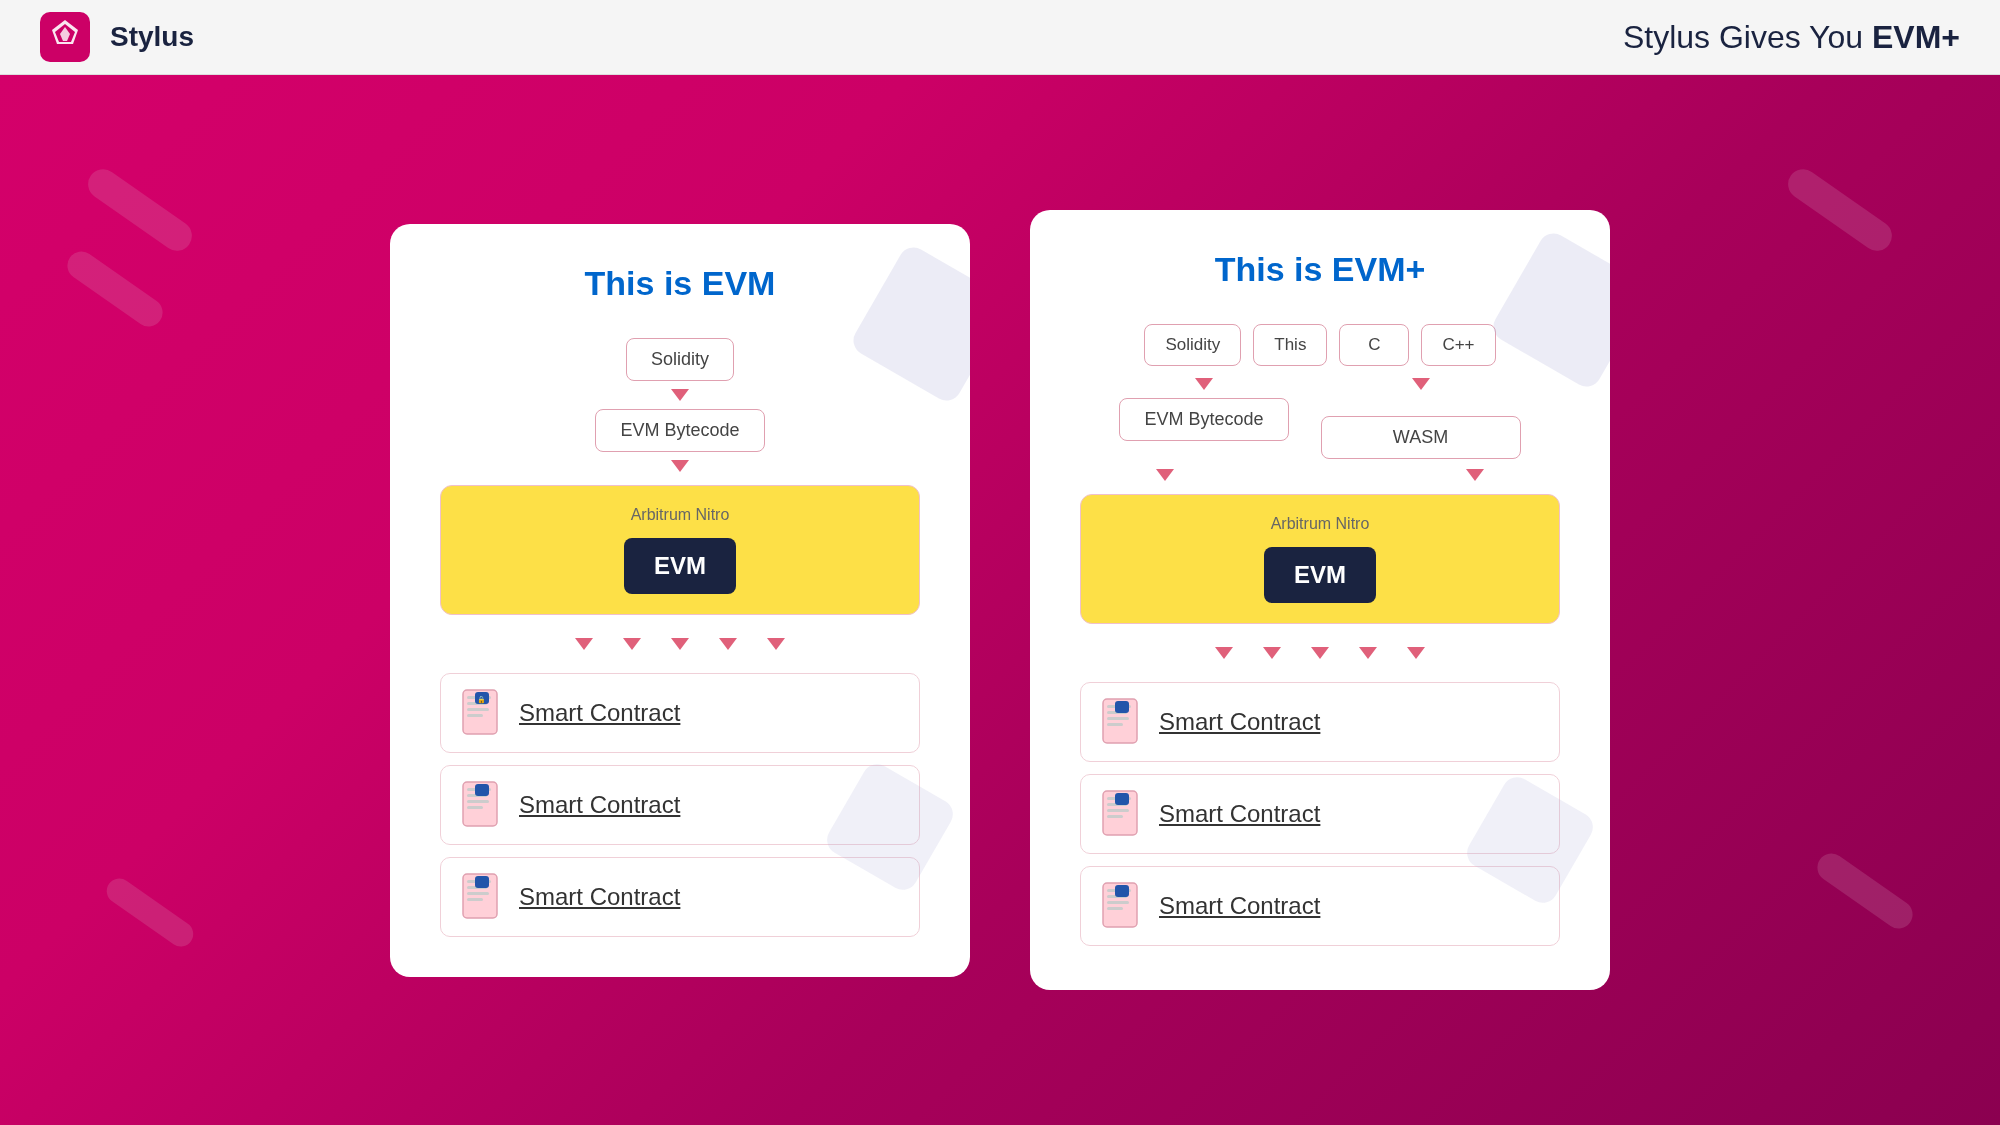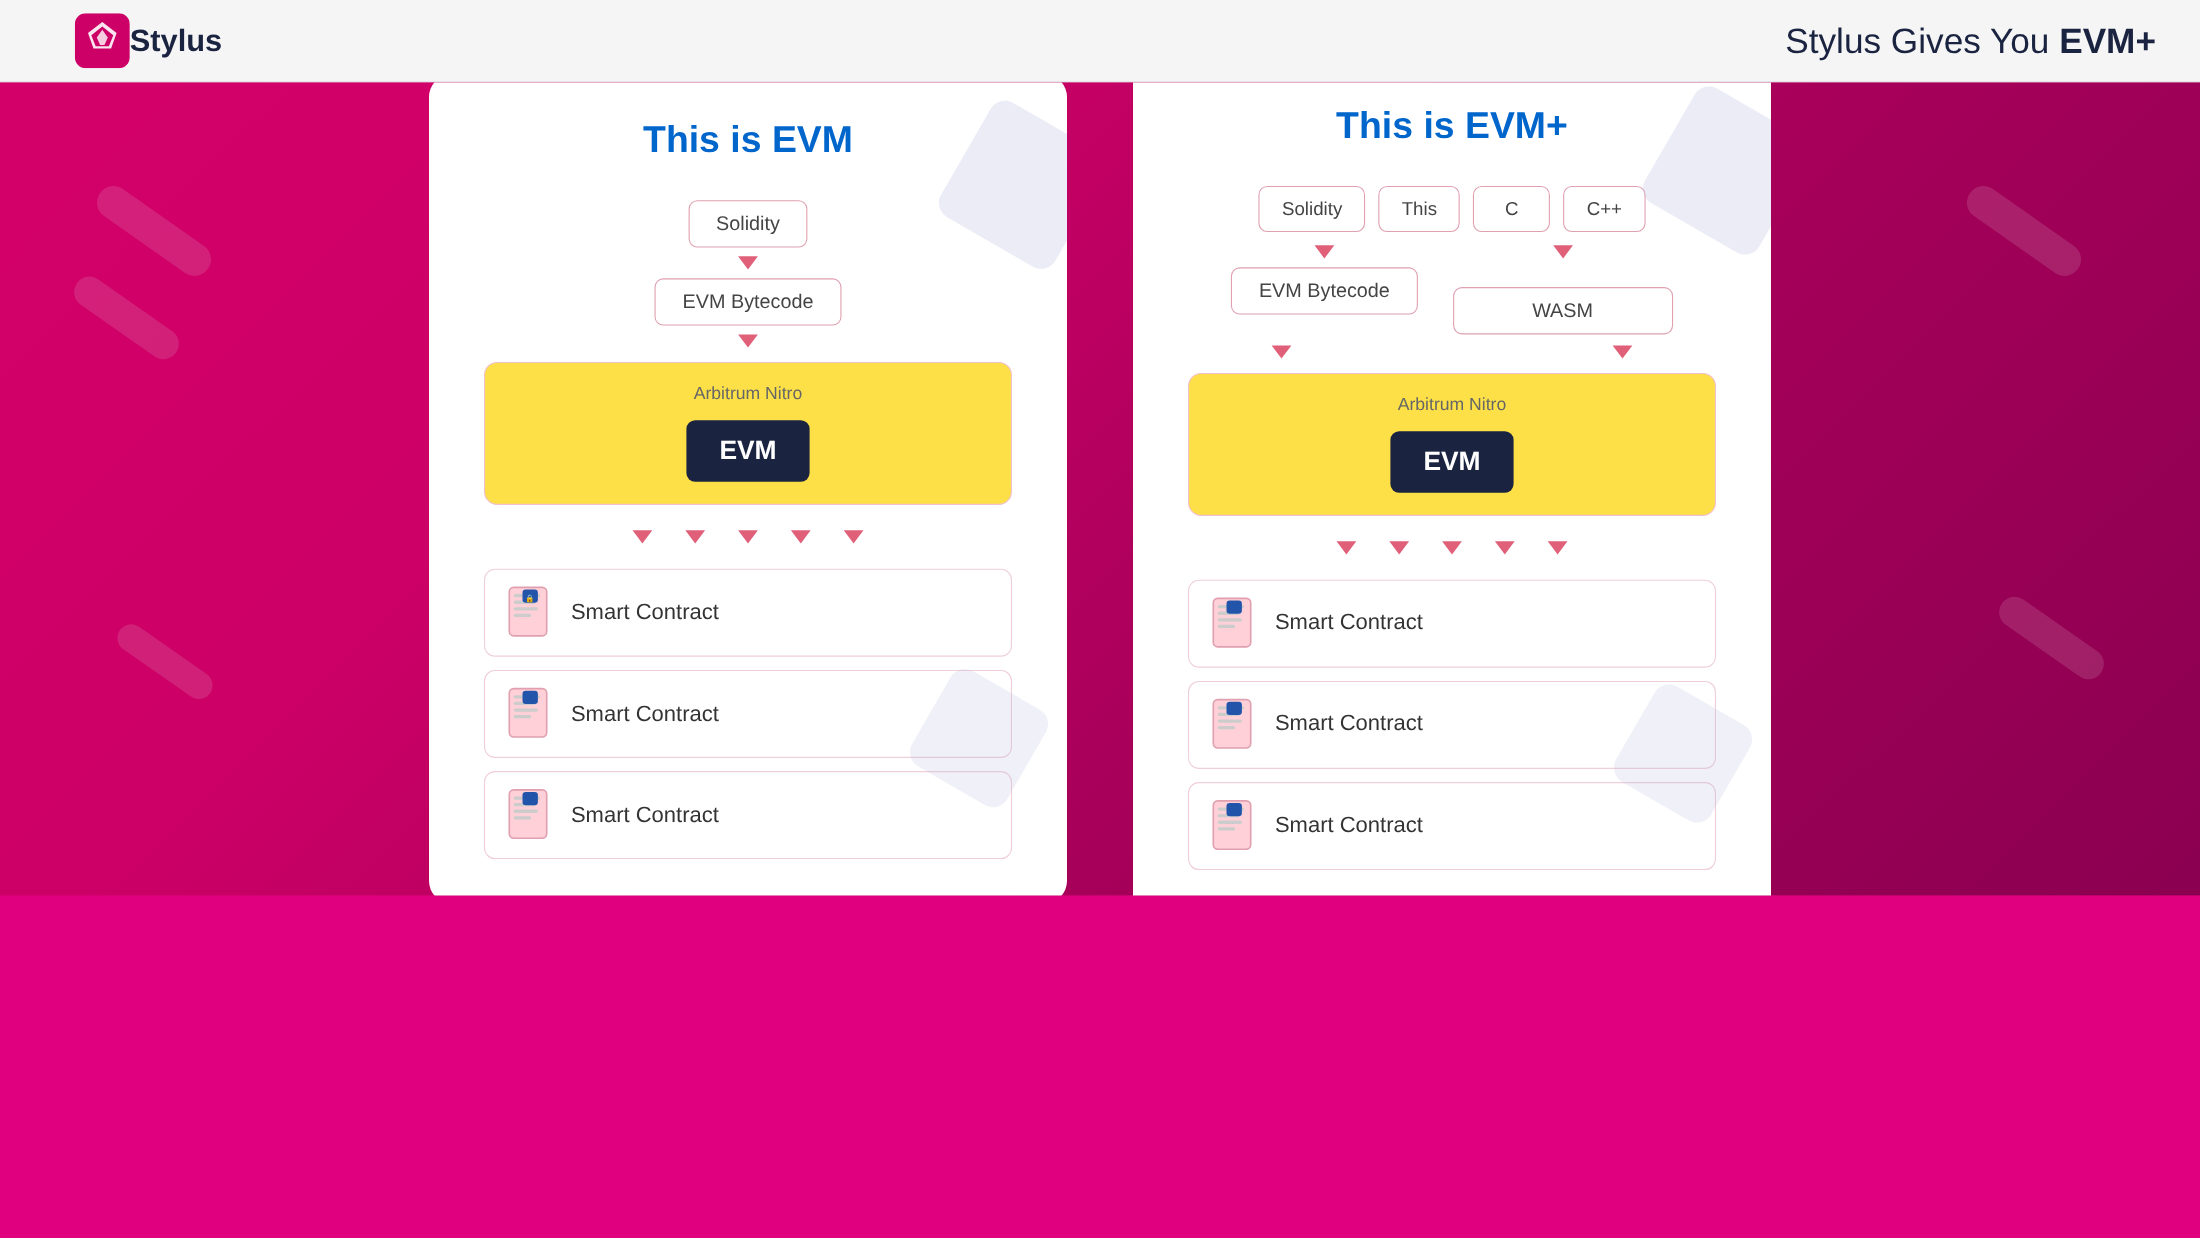--- a/index.html
+++ b/index.html
@@ -19,22 +19,21 @@
       display: flex;
       align-items: center;
       justify-content: space-between;
       padding: 0 40px;
       border-bottom: 1px solid #ddd;
     }
 
     .logo-area {
       display: flex;
       align-items: center;
-      gap: 0;
-      margin-left: 28px;
+      gap: 20px;
     }
 
     .logo-icon {
       width: 50px;
       height: 50px;
     }
 
     .logo-text {
       font-size: 28px;
       font-weight: 700;
@@ -49,21 +48,21 @@
 
     .header-title strong {
       font-weight: 900;
       color: #1a2340;
     }
 
     
     .bg-area {
       position: relative;
       width: 100%;
-      height: 739px;
+      height: 1050px;
       background: linear-gradient(135deg, #d4006a 0%, #cc0066 30%, #a8005a 60%, #8b0050 100%);
       overflow: hidden;
       display: flex;
       align-items: center;
       justify-content: center;
       gap: 60px;
       padding: 40px;
     }
 
     
@@ -209,23 +208,24 @@
       position: relative;
       flex-shrink: 0;
     }
 
     .contract-icon svg {
       width: 42px;
       height: 50px;
     }
 
     .contract-label {
-      font-size: 20px;
+      font-size: 24px;
       color: #333;
       font-weight: 500;
+      text-decoration: underline;
     }
 
     
     .flow-row {
       display: flex;
       gap: 12px;
       align-items: center;
       justify-content: center;
       width: 100%;
     }

